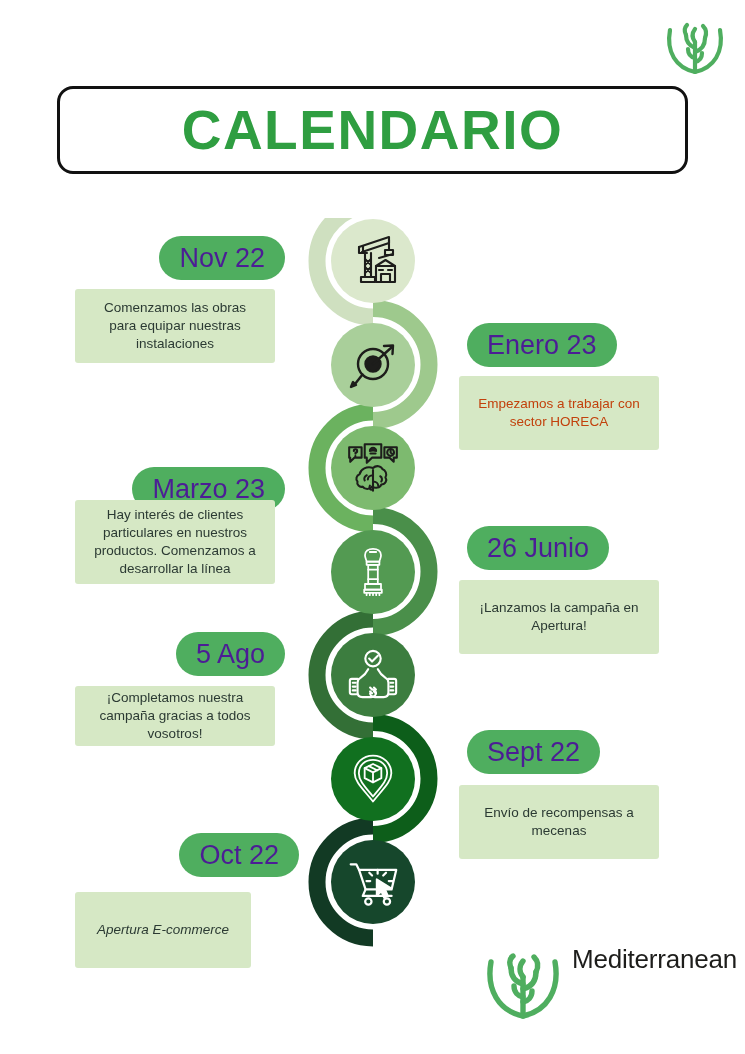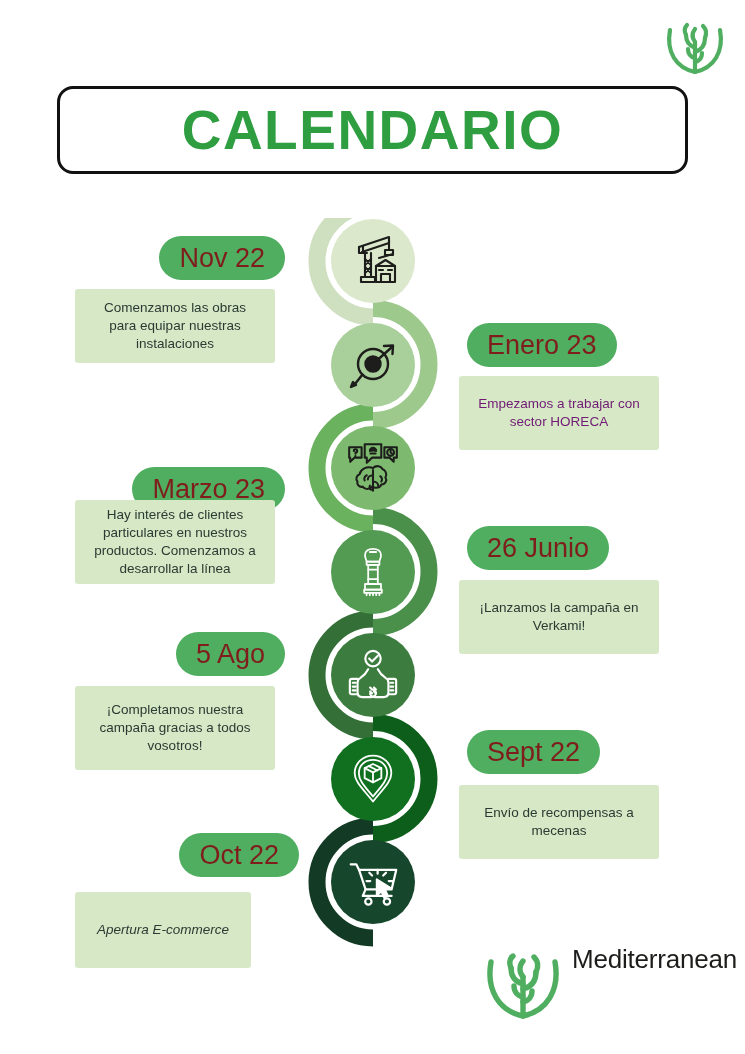--- a/index.html
+++ b/index.html
@@ -39,21 +39,21 @@
   }
   .node svg{display:block;}
 
   
   .pill{
     position:absolute;border-radius:26px;background:#4fae5f;
     display:flex;align-items:center;justify-content:center;
     height:44px;box-sizing:border-box;padding:0 20px;
   }
   .pill-text{
-    color:#7f1d1d;font-size:27px;line-height:1;
+    color:#4c1d95;font-size:27px;line-height:1;
     font-family:"Liberation Sans", sans-serif;
     white-space:nowrap;
   }
 
   
   .card{
     position:absolute;background:#d6e8c5;border-radius:3px;
     display:flex;align-items:center;justify-content:center;
     box-sizing:border-box;padding:0 14px;
   }
@@ -232,38 +232,38 @@
       <div class="pill" style="top: 236px; background: rgb(79, 174, 95); right: 460px;">
         <span class="pill-text">Nov 22</span>
       </div>
       <div class="card" style="left: 75px; top: 289px; width: 200px; height: 74px; background: rgb(214, 232, 197);">
         <div class="card-text" style="color: rgb(43, 58, 51);">Comenzamos las obras para equipar nuestras instalaciones</div>
       </div>
       <div class="pill" style="top: 323px; background: rgb(79, 174, 95); left: 467px;">
         <span class="pill-text">Enero 23</span>
       </div>
       <div class="card" style="left: 459px; top: 376px; width: 200px; height: 74px; background: rgb(214, 232, 197);">
-        <div class="card-text" style="color: #701a75;">Empezamos a trabajar con sector HORECA</div>
+        <div class="card-text" style="color: #c2410c;">Empezamos a trabajar con sector HORECA</div>
       </div>
       <div class="pill" style="top: 447px; background: rgb(79, 174, 95); right: 460px; margin-top: 20px;">
         <span class="pill-text">Marzo 23</span>
       </div>
       <div class="card" style="left: 75px; top: 500px; width: 200px; height: 84px; background: rgb(214, 232, 197);">
         <div class="card-text" style="color: rgb(43, 58, 51);">Hay interés de clientes particulares en nuestros productos. Comenzamos a desarrollar la línea</div>
       </div>
       <div class="pill" style="top: 526px; background: rgb(79, 174, 95); left: 467px;">
         <span class="pill-text">26 Junio</span>
       </div>
       <div class="card" style="left: 459px; top: 580px; width: 200px; height: 74px; background: rgb(214, 232, 197);">
-        <div class="card-text" style="color: rgb(43, 58, 51);">¡Lanzamos la campaña en Verkami!</div>
+        <div class="card-text" style="color: rgb(43, 58, 51);">¡Lanzamos la campaña en Apertura!</div>
       </div>
       <div class="pill" style="top: 632px; background: rgb(79, 174, 95); right: 460px;">
         <span class="pill-text">5 Ago</span>
       </div>
-      <div class="card" style="left: 75px; top: 686px; width: 200px; height: 84px; background: rgb(214, 232, 197);">
+      <div class="card" style="left: 75px; top: 686px; width: 200px; height: 60px; background: rgb(214, 232, 197);">
         <div class="card-text" style="color: rgb(43, 58, 51);">¡Completamos nuestra campaña gracias a todos vosotros!</div>
       </div>
       <div class="pill" style="top: 730px; background: rgb(79, 174, 95); left: 467px;">
         <span class="pill-text">Sept 22</span>
       </div>
       <div class="card" style="left: 459px; top: 785px; width: 200px; height: 74px; background: rgb(214, 232, 197);">
         <div class="card-text" style="color: rgb(43, 58, 51);">Envío de recompensas a mecenas</div>
       </div>
       <div class="pill" style="top: 833px; background: rgb(79, 174, 95); right: 446px;">
         <span class="pill-text">Oct 22</span>

